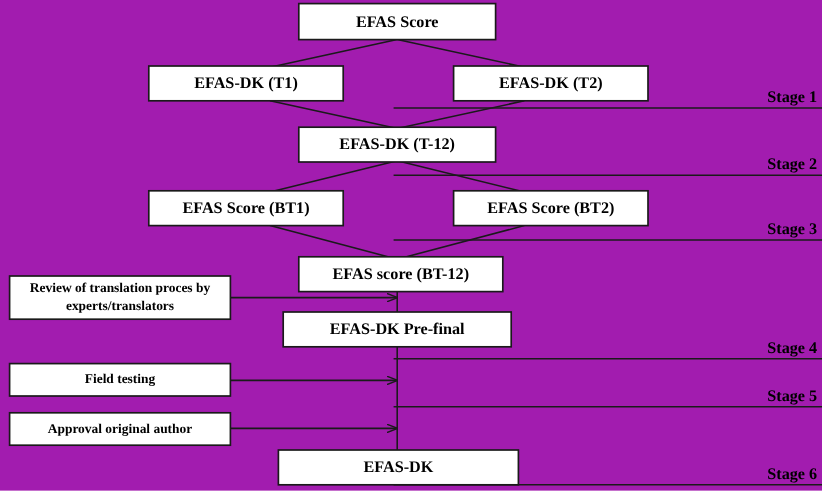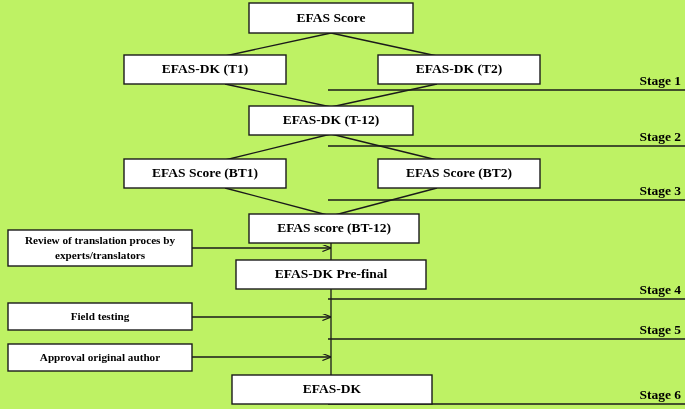--- a/index.html
+++ b/index.html
@@ -10,21 +10,21 @@
   body {
     width: 685px;
     height: 409px;
     overflow: hidden;
     font-family: "Liberation Serif", "DejaVu Serif", serif;
   }
   #diagram-root {
     position: relative;
     width: 685px;
     height: 409px;
-    background: #bef264;
+    background: #a21caf;
     text-decoration: underline;
   }
   svg#flow-svg {
     position: absolute;
     top: 0;
     left: 0;
     width: 685px;
     height: 409px;
     display: block;
   }

